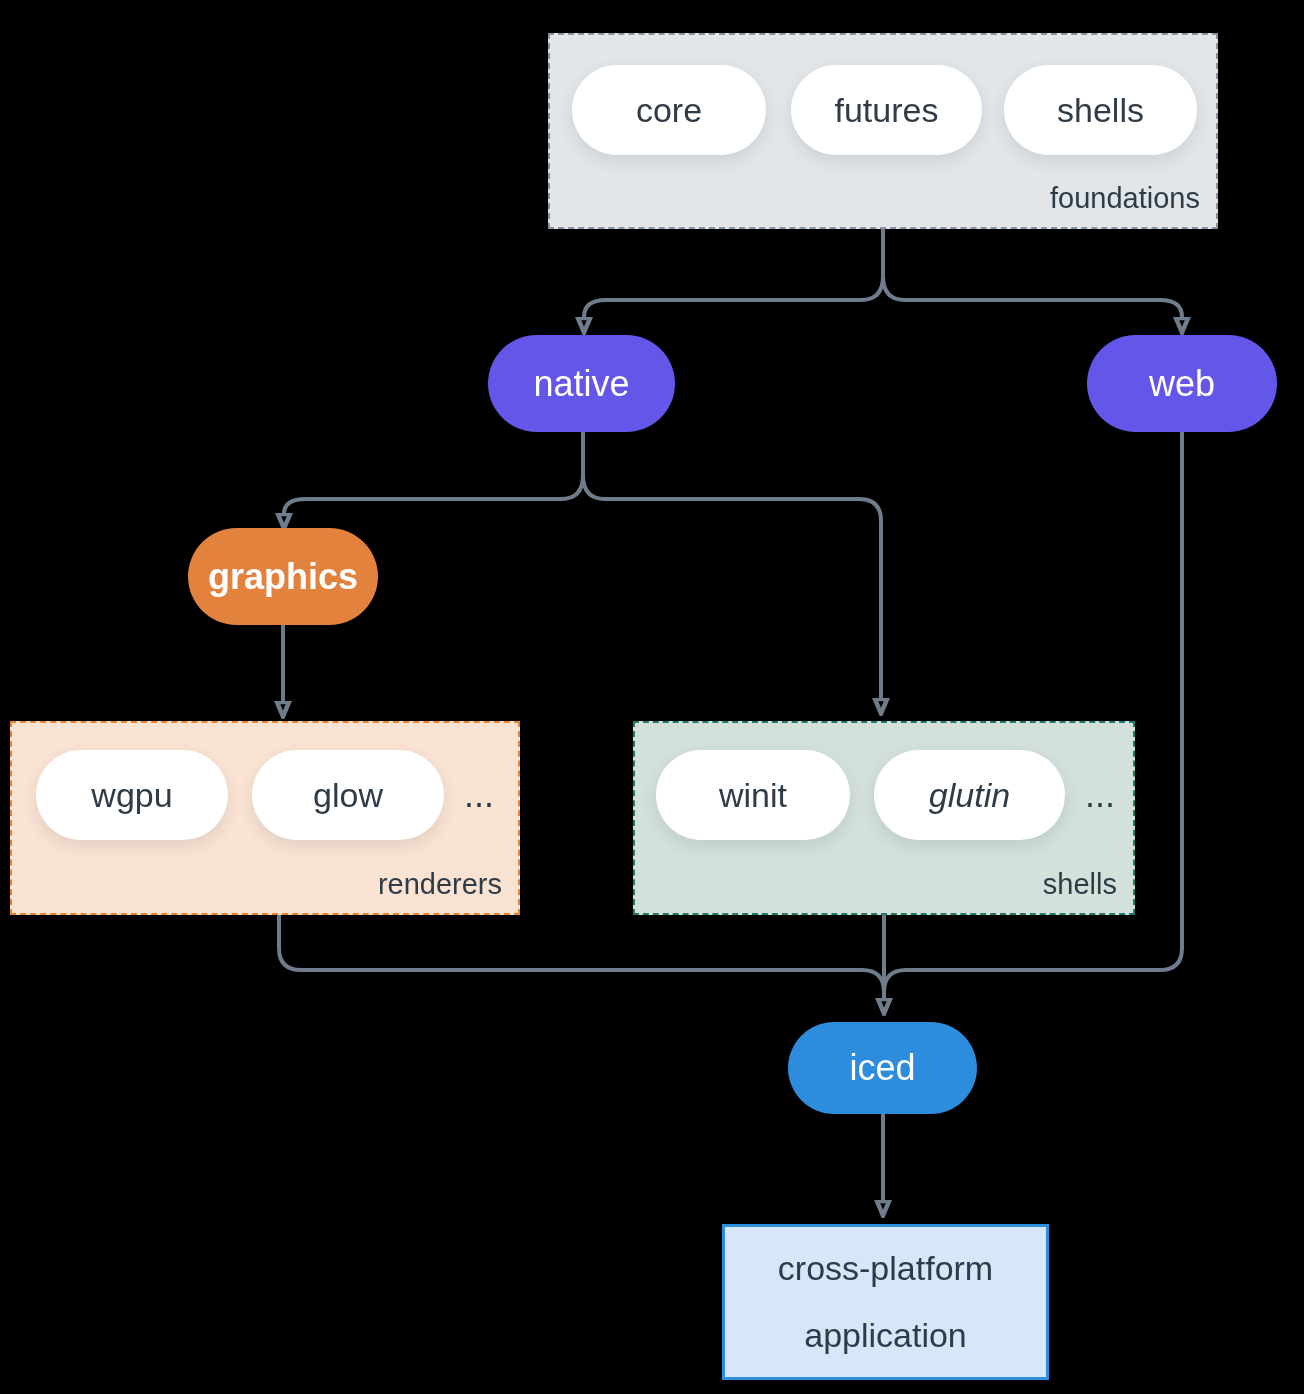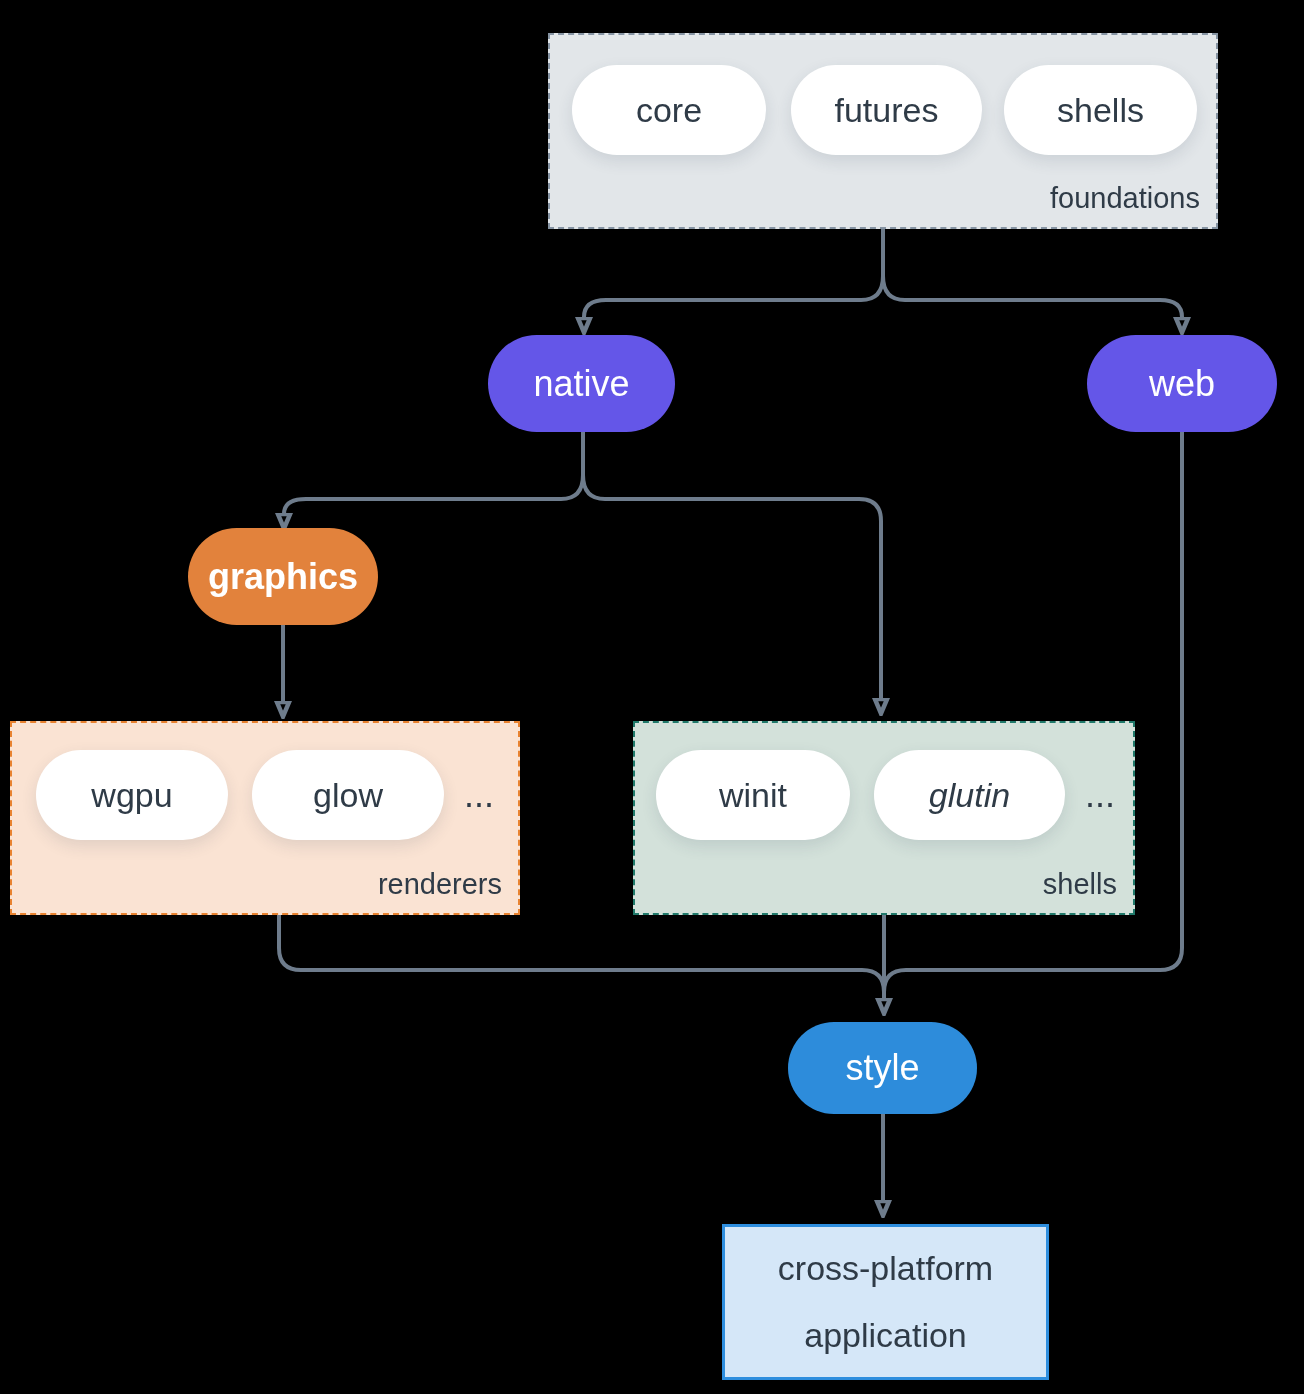--- a/index.html
+++ b/index.html
@@ -105,20 +105,20 @@
     <div class="group-label">renderers</div>
   </div>
 
   <div class="group shells">
     <div class="pill pill-1">winit</div>
     <div class="pill pill-2">glutin</div>
     <div class="ellipsis">...</div>
     <div class="group-label">shells</div>
   </div>
 
-  <div class="node iced">style</div>
+  <div class="node iced">iced</div>
 
   <div class="application">
     <span>cross-platform</span>
     <span>application</span>
   </div>
 
 </div>
 
 </body></html>

